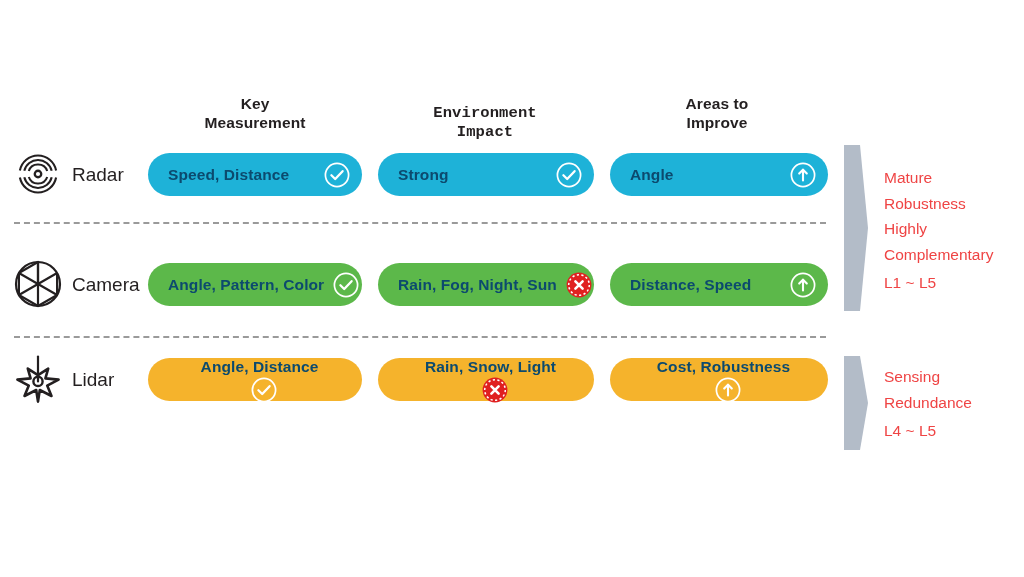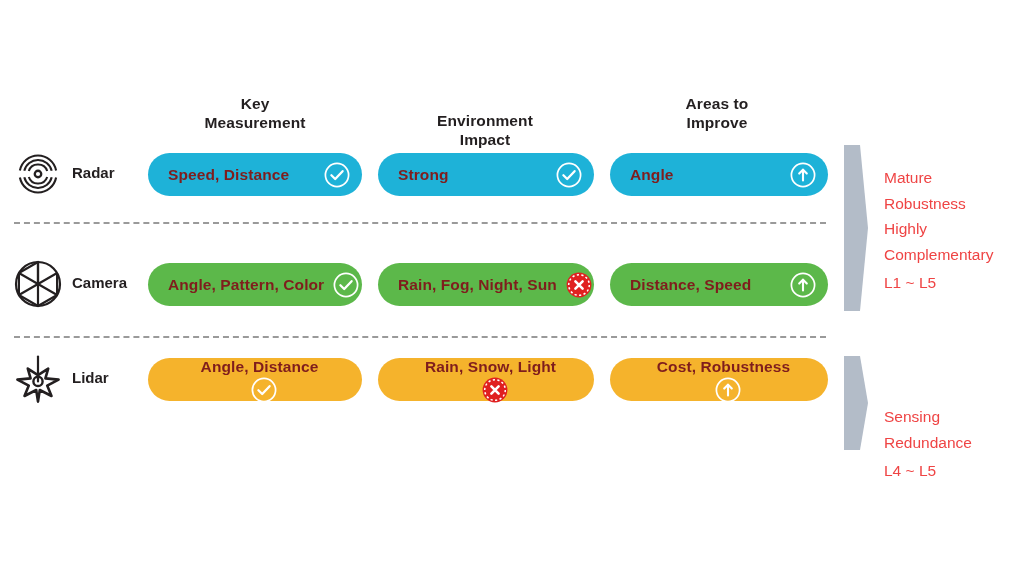--- a/index.html
+++ b/index.html
@@ -29,21 +29,21 @@
     text-align: center;
     font-size: 15.5px;
     font-weight: bold;
     line-height: 1.25;
     color: #231f20;
     letter-spacing: 0.1px;
   }
   .col-header .hl { display: block; }
 
   #hdr-key       { left: 150px; top: 94px;  width: 210px; }
-  #hdr-env       { left: 380px; top: 111px;  width: 210px; }
+  #hdr-env       { left: 380px; top: 104px;  width: 210px; font-family: Liberation Mono, monospace; }
   #hdr-areas     { left: 612px; top: 94px;  width: 210px; }
 
   
   .row {
     position: absolute;
     left: 0;
     width: 1024px;
     height: 58px;
   }
   #row-radar  { top: 146px; }
@@ -55,43 +55,43 @@
     position: absolute;
     left: 10px;
     top: 0px;
     width: 56px;
     height: 56px;
   }
   .sensor-label {
     position: absolute;
     left: 72px;
     top: 18px;
-    font-size: 15px;
-    font-weight: bold;
+    font-size: 19px;
+    font-weight: normal;
     color: #231f20;
     white-space: nowrap;
   }
 
   
   .pill {
     position: absolute;
     height: 43px;
     border-radius: 22px;
     display: flex;
     align-items: center;
     box-sizing: border-box;
     padding-left: 20px;
     padding-right: 11px;
     top: 7px;
   }
   .pill .pill-text {
     flex: 1 1 auto;
     font-size: 15.5px;
     font-weight: bold;
-    color: #7f1d1d;
+    color: #0c4a6e;
     white-space: nowrap;
     letter-spacing: 0.1px;
   }
   .pill .pill-badge {
     flex: 0 0 auto;
     width: 28px;
     height: 28px;
     margin-left: 8px;
     display: block;
   }
@@ -123,21 +123,21 @@
   .note-chevron { position: absolute; left: 0; top: 0; }
   .note-text {
     position: absolute;
     left: 44px;
     top: 22px;
     font-size: 15.5px;
     line-height: 1.65;
     color: #ef4444;
     white-space: nowrap;
   }
-  #note-2 .note-text { top: 10px; margin-top: 40px; }
+  #note-2 .note-text { top: 10px; }
   .note-text .nl { display: block; }
   .note-text .nl.gap { margin-top: 3px; }
 </style>
 </head>
 <body>
 
 <div id="canvas">
 
   <div id="hdr-key" class="col-header">
     <span class="hl">Key</span>

